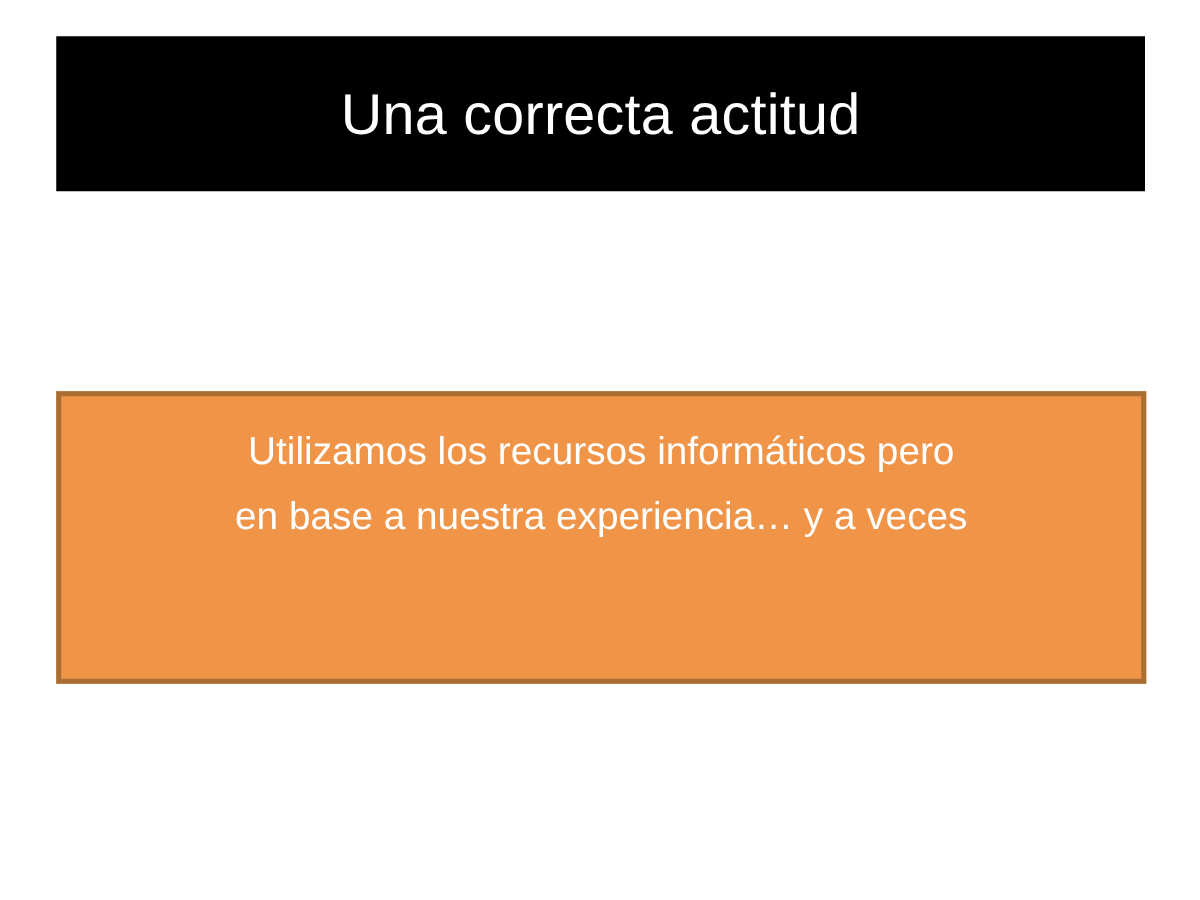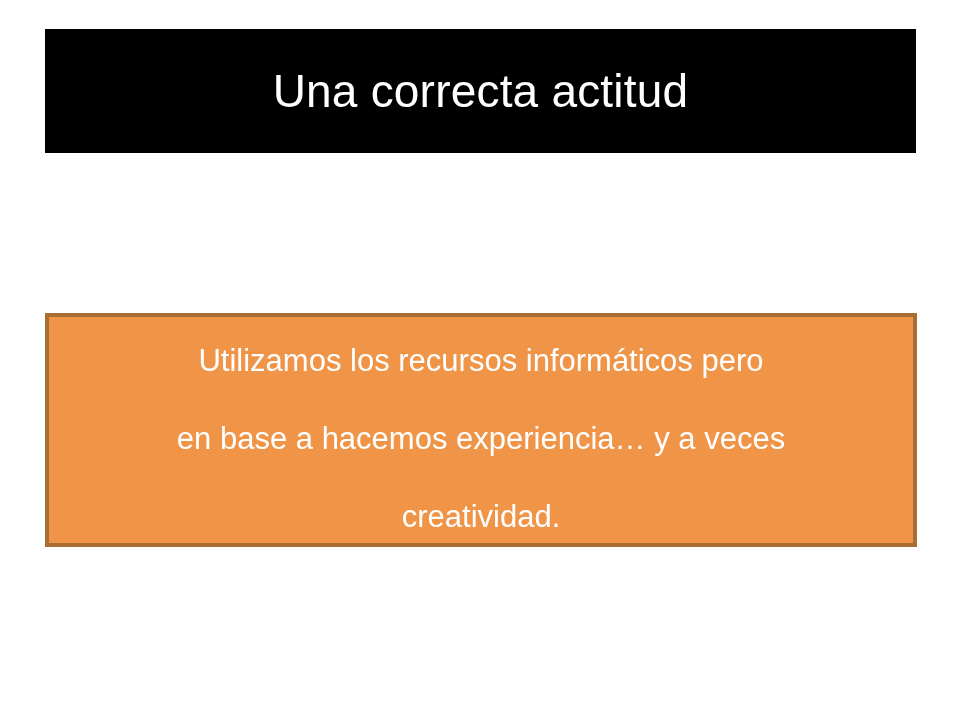--- a/index.html
+++ b/index.html
@@ -53,21 +53,21 @@
     left: 45px;
     top: 313px;
     width: 872px;
     height: 234px;
     box-sizing: border-box;
     background: #F09448;
     border: 4px solid #A96E34;
     display: flex;
     flex-direction: column;
     align-items: center;
-    justify-content: space-between;
+    justify-content: flex-start;
     padding-top: 18px;
   }
   .content-line {
     color: #FFFFFF;
     font-family: "Liberation Sans", sans-serif;
     font-size: 31px;
     font-weight: 400;
     line-height: 52px;
     text-align: center;
     white-space: nowrap;
@@ -80,17 +80,16 @@
 <body>
 
 <div class="slide">
 
   <div class="title-band">
     <h1 class="title-text">Una correcta actitud</h1>
   </div>
 
   <div class="content-box">
     <p class="content-line">Utilizamos los recursos informáticos pero</p>
-    <p class="content-line">en base a hacemos experiencia… y a veces</p>
-    <p class="content-line">creatividad.</p>
+    <p class="content-line">en base a nuestra experiencia… y a veces</p>
   </div>
 
 </div>
 
 </body></html>

